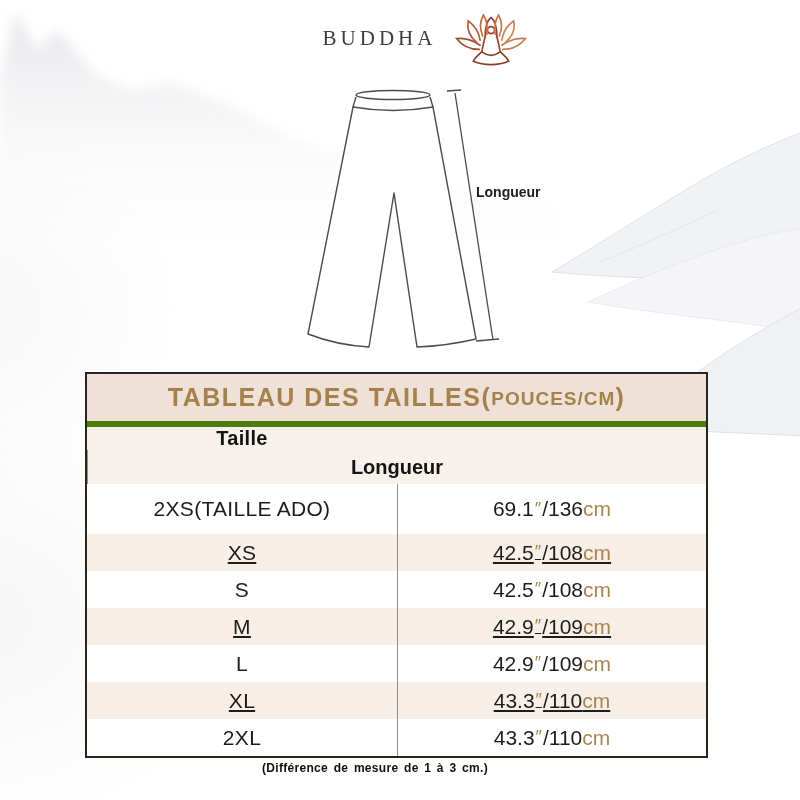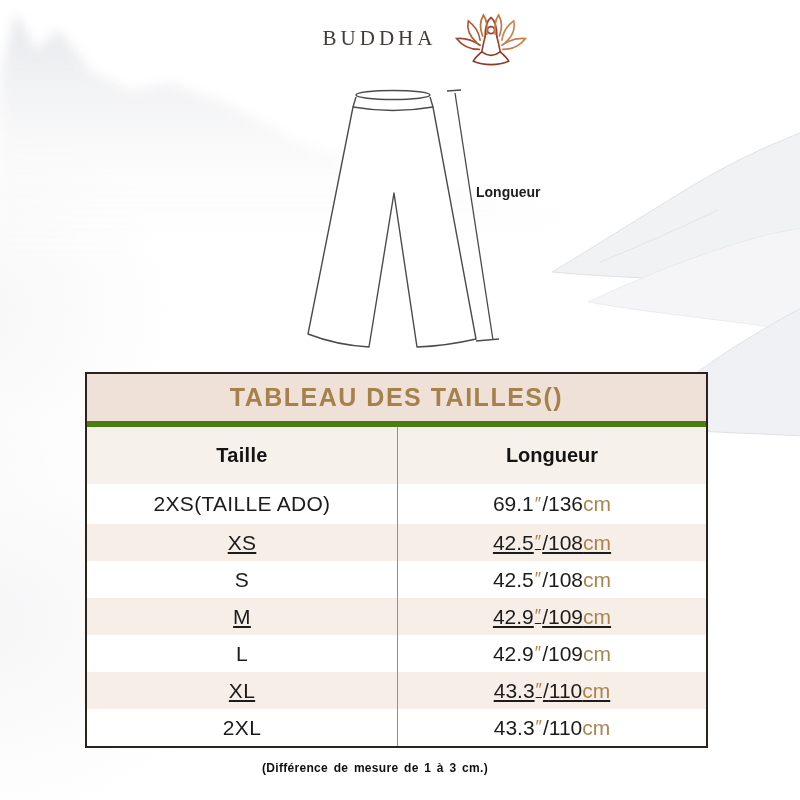--- a/index.html
+++ b/index.html
@@ -21,23 +21,23 @@
   .pants-svg{position:absolute;left:270px;top:80px;z-index:1;}
   .measure-label{position:absolute;left:476px;top:184px;z-index:2;
                  font-size:14px;font-weight:bold;color:#1d1d1d;}
   
   .size-table{position:absolute;left:85px;top:372px;width:623px;z-index:2;
               border:2px solid #2b241e;background:#fff;box-sizing:border-box;}
   .title-bar{height:47px;background:#efe1d7;border-bottom:6px solid #4d7c0f;
              display:flex;align-items:center;justify-content:center;
              font-weight:bold;font-size:25px;letter-spacing:1.5px;color:#a5814b;white-space:pre;}
   .title-bar .small{font-size:19px;letter-spacing:1px;padding-top:3px;}
-  .col-header{display:flex;height:57px;background:#f7f1eb;font-weight:bold;font-size:20px;color:#141414;}
+  .col-header{display:flex;height:57px;background:#f7f1eb;font-weight:bold;font-size:20px;color:#141414;flex-direction:column;}
   .trow{display:flex;height:37px;font-size:21px;color:#1c1c1c;background:#fff;}
-  .trow.tall{height:40px;}
+  .trow.tall{height:50px;}
   .trow.alt{background:#f6eee7;text-decoration:underline;}
   .cell-l{width:310px;display:flex;align-items:center;justify-content:center;letter-spacing:.3px;}
   .cell-r{flex:1;border-left:1px solid #8f8f8f;display:flex;align-items:center;justify-content:center;}
   .gold{color:#a9854f;}
   .mark{font-size:18px;margin:0 1px;}
   
   .footnote{position:absolute;top:761px;left:0;width:750px;z-index:2;margin:0;
             text-align:center;font-size:12px;font-weight:bold;color:#111;
             letter-spacing:.3px;word-spacing:2px;}
 </style>
@@ -86,21 +86,21 @@
     <path d="M86,17 L83,27 M160,17 L163,27" stroke="#4b4b4b" stroke-width="1.4"></path>
     <g>
       <path d="M185,13 L223,260" stroke="#4b4b4b" stroke-width="1.3"></path>
       <path d="M177,11 L191,10" stroke="#4b4b4b" stroke-width="1.3"></path>
       <path d="M206,261 L229,259" stroke="#4b4b4b" stroke-width="1.3"></path>
     </g>
   </svg>
   <span class="measure-label">Longueur</span>
 
   <section class="size-table">
-    <div class="title-bar"><span>TABLEAU DES TAILLES(</span><span>)</span></div>
+    <div class="title-bar"><span>TABLEAU DES TAILLES(</span><span class="small">POUCES/CM</span><span>)</span></div>
     <div class="col-header">
       <div class="cell-l">Taille</div>
       <div class="cell-r">Longueur</div>
     </div>
     <div id="rows">
         <div class="trow tall">
           <div class="cell-l">
             <span>2XS(TAILLE ADO)</span>
           </div>
           <div class="cell-r">

